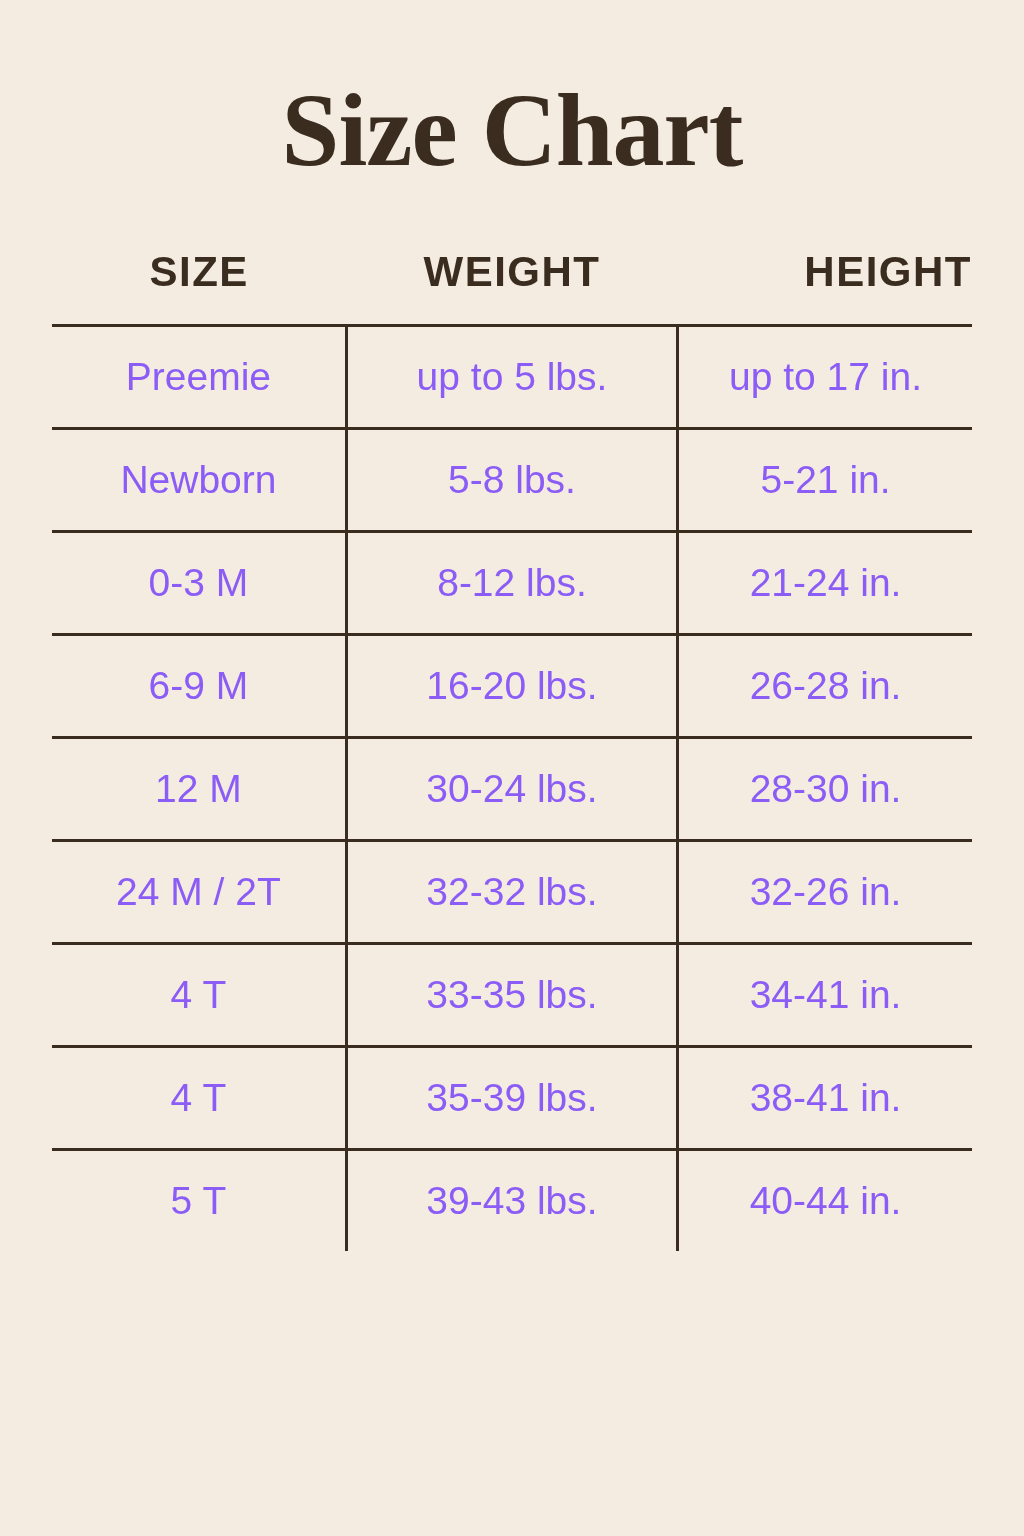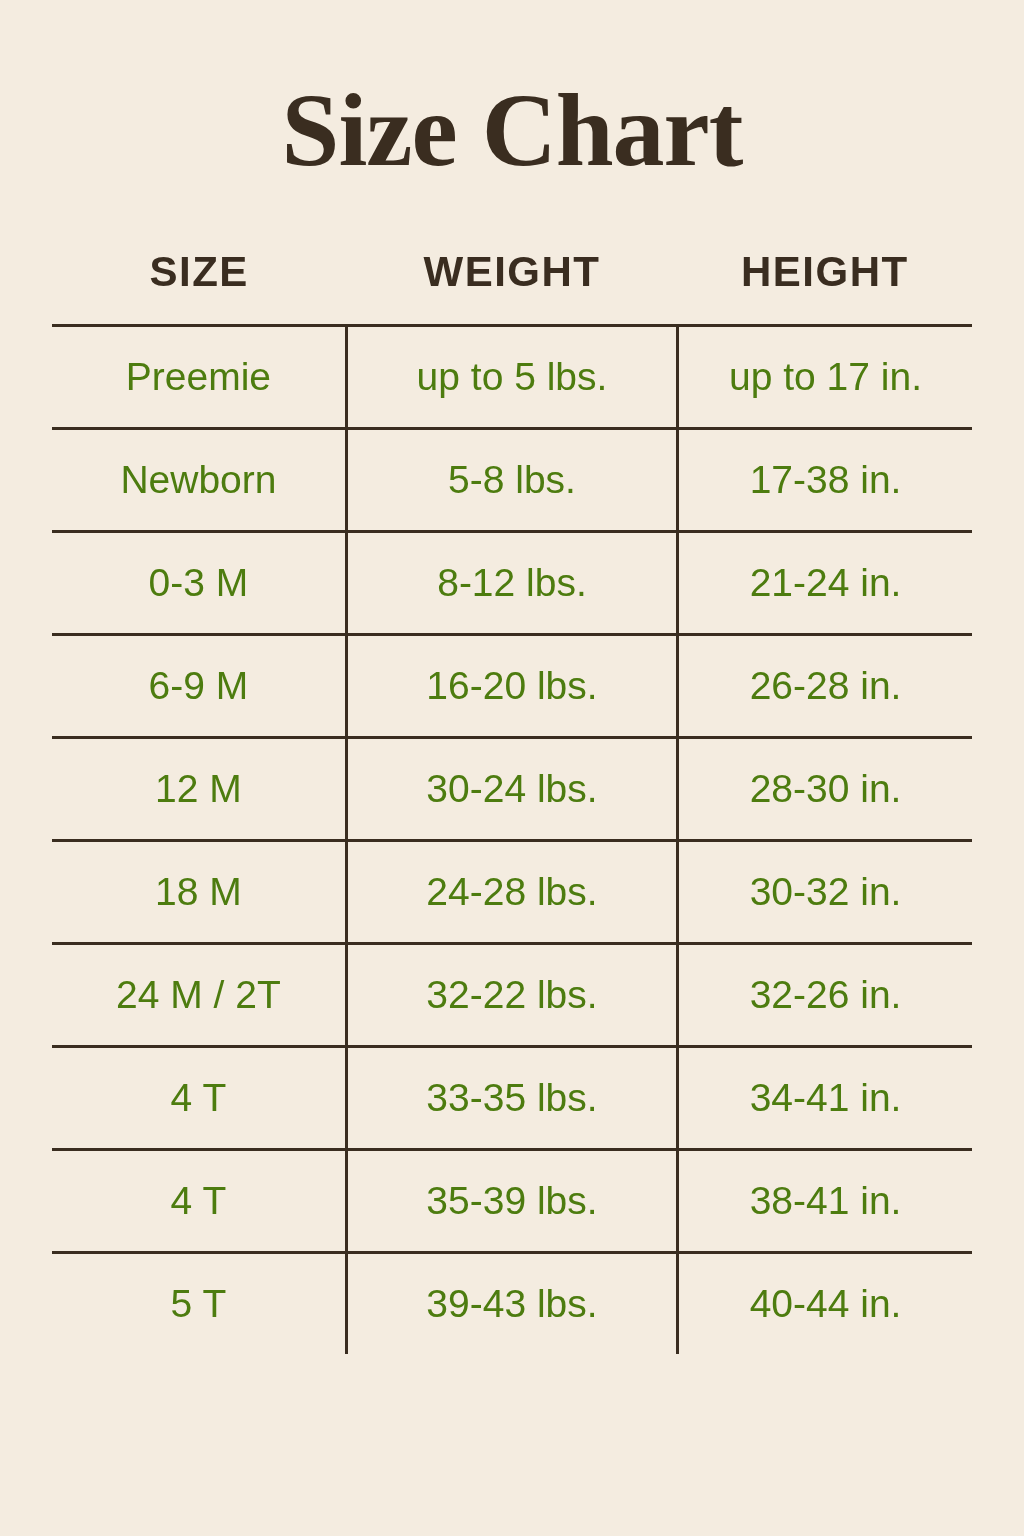--- a/index.html
+++ b/index.html
@@ -47,39 +47,39 @@
     color: #3a2d20;
     padding: 0 0 28px 0;
     text-align: center;
   }
   thead tr th {
     border-bottom: 3px solid #3a2d20;
   }
   td {
     font-size: 39px;
     font-weight: 400;
-    color: #4d7c0f;
+    color: #8b5cf6;
     text-align: center;
     height: 100px;
     padding: 0;
     border-bottom: 3px solid #3a2d20;
   }
   tbody tr:last-child td {
     border-bottom: none;
   }
   td.c-size {
     border-right: 3px solid #3a2d20;
   }
   td.c-weight {
     border-right: 3px solid #3a2d20;
     text-align: center;
   }
   th.h-size { width: 32%; }
   th.h-weight { width: 36%; }
-  th.h-height { width: 32%; }
+  th.h-height { width: 32%; text-align: right; }
 </style>
 </head>
 <body>
 
 <div class="page">
   <div class="title">Size Chart</div>
 
   <div class="table-wrap">
     <table>
       <thead>
@@ -91,45 +91,40 @@
       </thead>
       <tbody>
         <tr>
           <td class="c-size">Preemie</td>
           <td class="c-weight">up to 5 lbs.</td>
           <td class="c-height">up to 17 in.</td>
         </tr>
         <tr>
           <td class="c-size">Newborn</td>
           <td class="c-weight">5-8 lbs.</td>
-          <td class="c-height">17-38 in.</td>
+          <td class="c-height">5-21 in.</td>
         </tr>
         <tr>
           <td class="c-size">0-3 M</td>
           <td class="c-weight">8-12 lbs.</td>
           <td class="c-height">21-24 in.</td>
         </tr>
         <tr>
           <td class="c-size">6-9 M</td>
           <td class="c-weight">16-20 lbs.</td>
           <td class="c-height">26-28 in.</td>
         </tr>
         <tr>
           <td class="c-size">12 M</td>
           <td class="c-weight">30-24 lbs.</td>
           <td class="c-height">28-30 in.</td>
         </tr>
         <tr>
-          <td class="c-size">18 M</td>
-          <td class="c-weight">24-28 lbs.</td>
-          <td class="c-height">30-32 in.</td>
-        </tr>
-        <tr>
           <td class="c-size">24 M / 2T</td>
-          <td class="c-weight">32-22 lbs.</td>
+          <td class="c-weight">32-32 lbs.</td>
           <td class="c-height">32-26 in.</td>
         </tr>
         <tr>
           <td class="c-size">4 T</td>
           <td class="c-weight">33-35 lbs.</td>
           <td class="c-height">34-41 in.</td>
         </tr>
         <tr>
           <td class="c-size">4 T</td>
           <td class="c-weight">35-39 lbs.</td>

